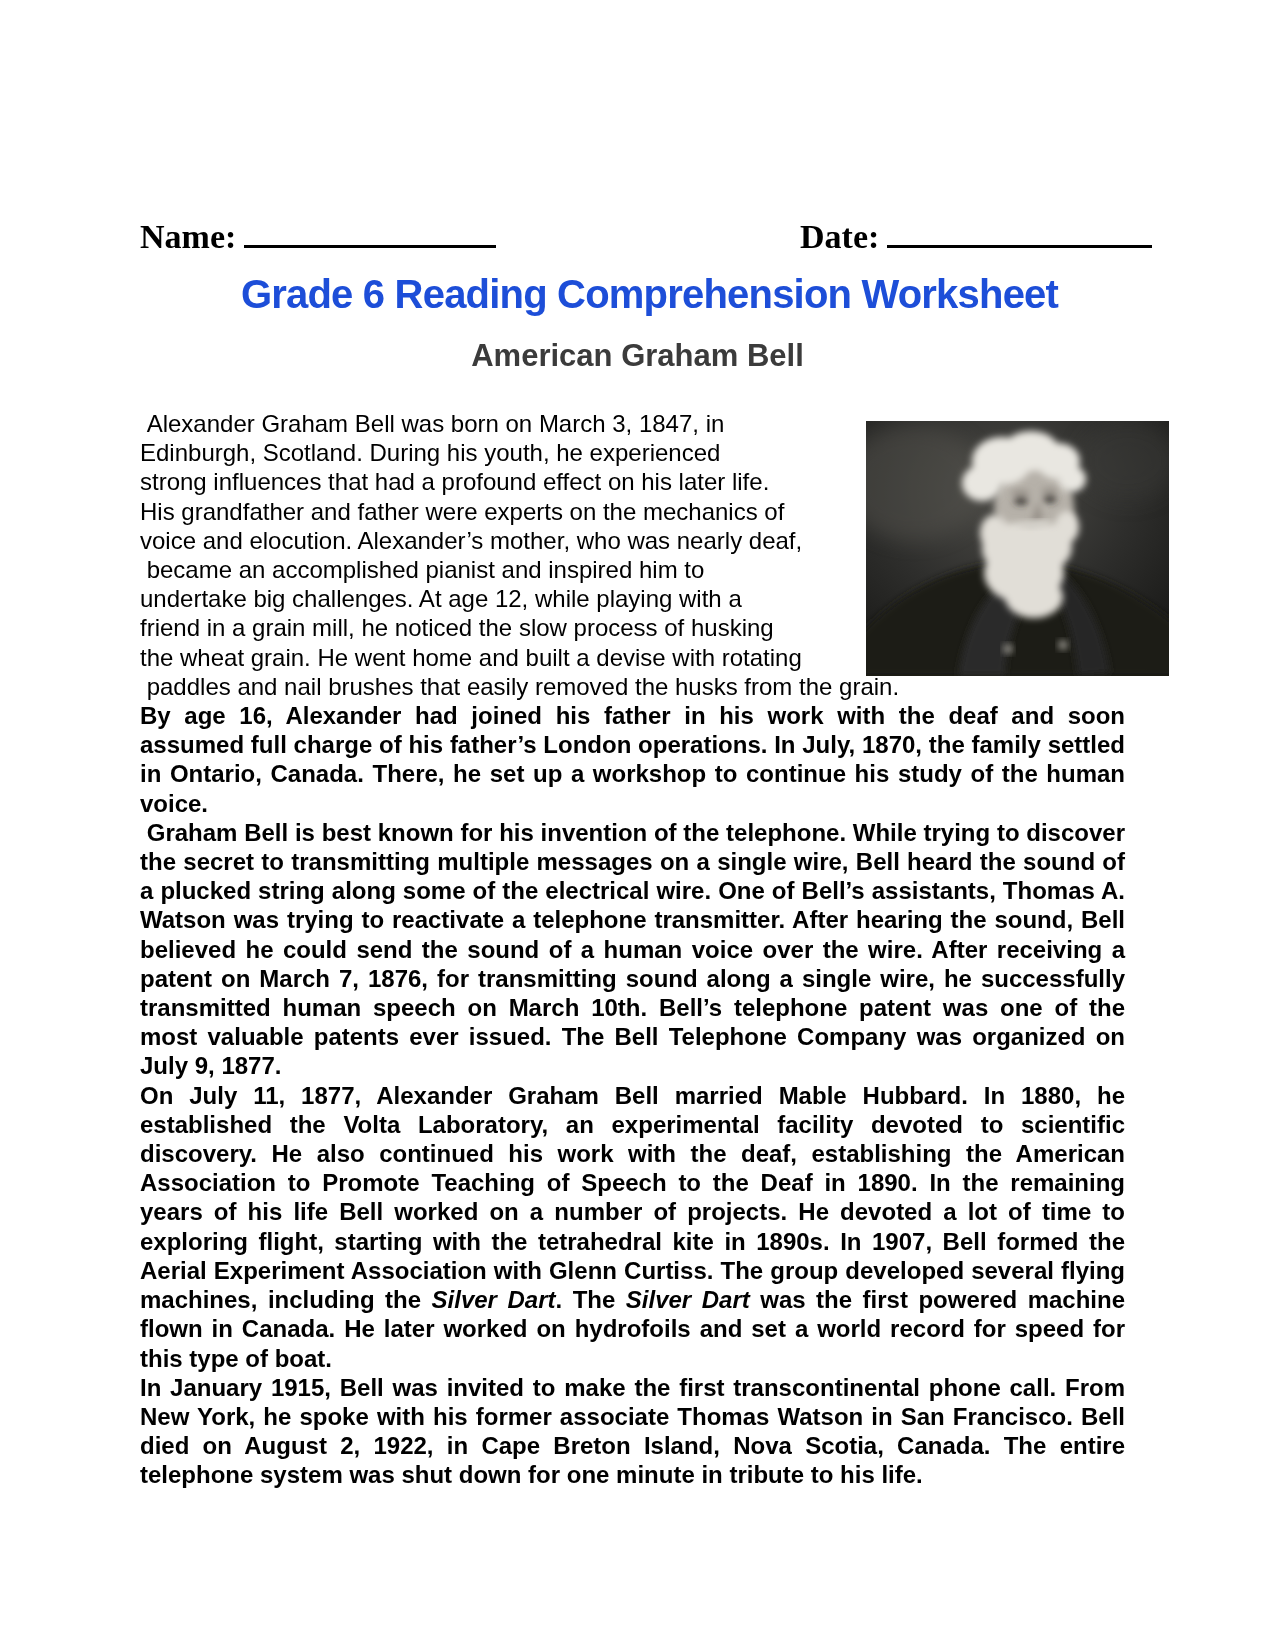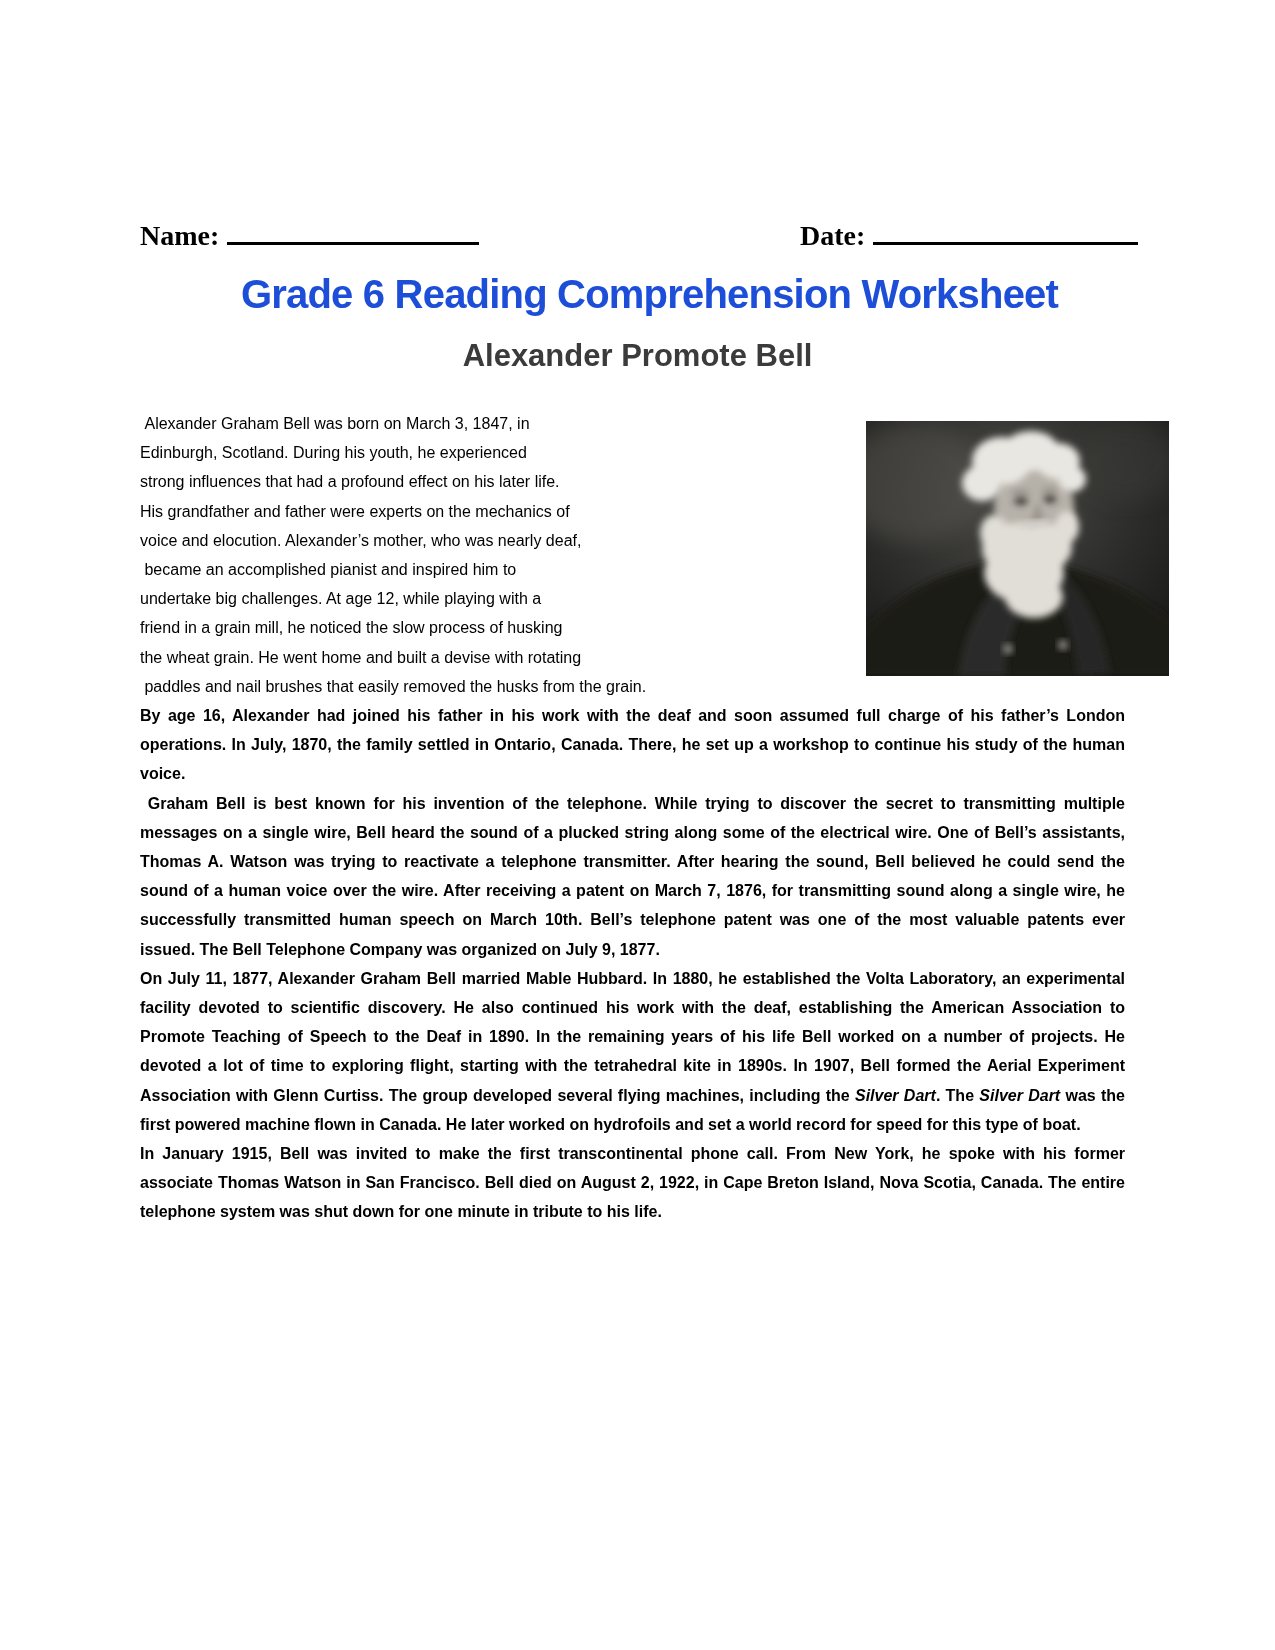--- a/index.html
+++ b/index.html
@@ -14,21 +14,21 @@
     overflow: hidden;
   }
   
   .fields-row { position: absolute; top: 218px; left: 140px; width: 985px; height: 42px; }
   .field { position: absolute; top: 0; white-space: nowrap; }
   .field.name { left: 0; }
   .field.date { left: 660px; }
   .field-label {
     font-family: "Liberation Serif", "DejaVu Serif", serif;
     font-weight: bold;
-    font-size: 28px;
+    font-size: 34px;
     color: #000;
   }
   .blank-line {
     display: inline-block;
     height: 24px;
     border-bottom: 3px solid #000;
     margin-left: 8px;
     vertical-align: baseline;
   }
   .blank-line.name-blank { width: 252px; }
@@ -60,21 +60,21 @@
     width: 303px; height: 255px;
     overflow: hidden;
   }
   .photo svg { display: block; }
 
   
   .article {
     position: absolute;
     left: 140px; top: 409px;
     width: 985px;
-    font-size: 16px;
+    font-size: 24px;
     line-height: 29.2px;
     color: #000;
   }
   .article p { margin: 0; padding: 0; }
   .article p.pre { white-space: pre-wrap; }
   .article p.justify { text-align: justify; font-weight: bold; }
 </style>
 </head>
 <body>
 
@@ -83,21 +83,21 @@
   <div class="fields-row">
     <div class="field name">
       <span class="field-label">Name:</span><span class="blank-line name-blank"></span>
     </div>
     <div class="field date">
       <span class="field-label">Date:</span><span class="blank-line date-blank"></span>
     </div>
   </div>
 
   <div class="title">Grade 6 Reading Comprehension Worksheet</div>
-  <div class="subtitle">Alexander Promote Bell</div>
+  <div class="subtitle">American Graham Bell</div>
 
   <div class="photo" title="Black and white portrait photograph of Alexander Graham Bell, elderly man with white hair and full white beard wearing a dark suit">
     <svg viewBox="0 0 303 255" width="303" height="255" preserveAspectRatio="none" role="img">
       <defs>
         <filter id="soft" x="-30%" y="-30%" width="160%" height="160%">
             <feGaussianBlur stdDeviation="3.5"></feGaussianBlur>
           </filter>
         <filter id="soft2" x="-60%" y="-60%" width="220%" height="220%">
             <feGaussianBlur stdDeviation="10"></feGaussianBlur>
           </filter>

